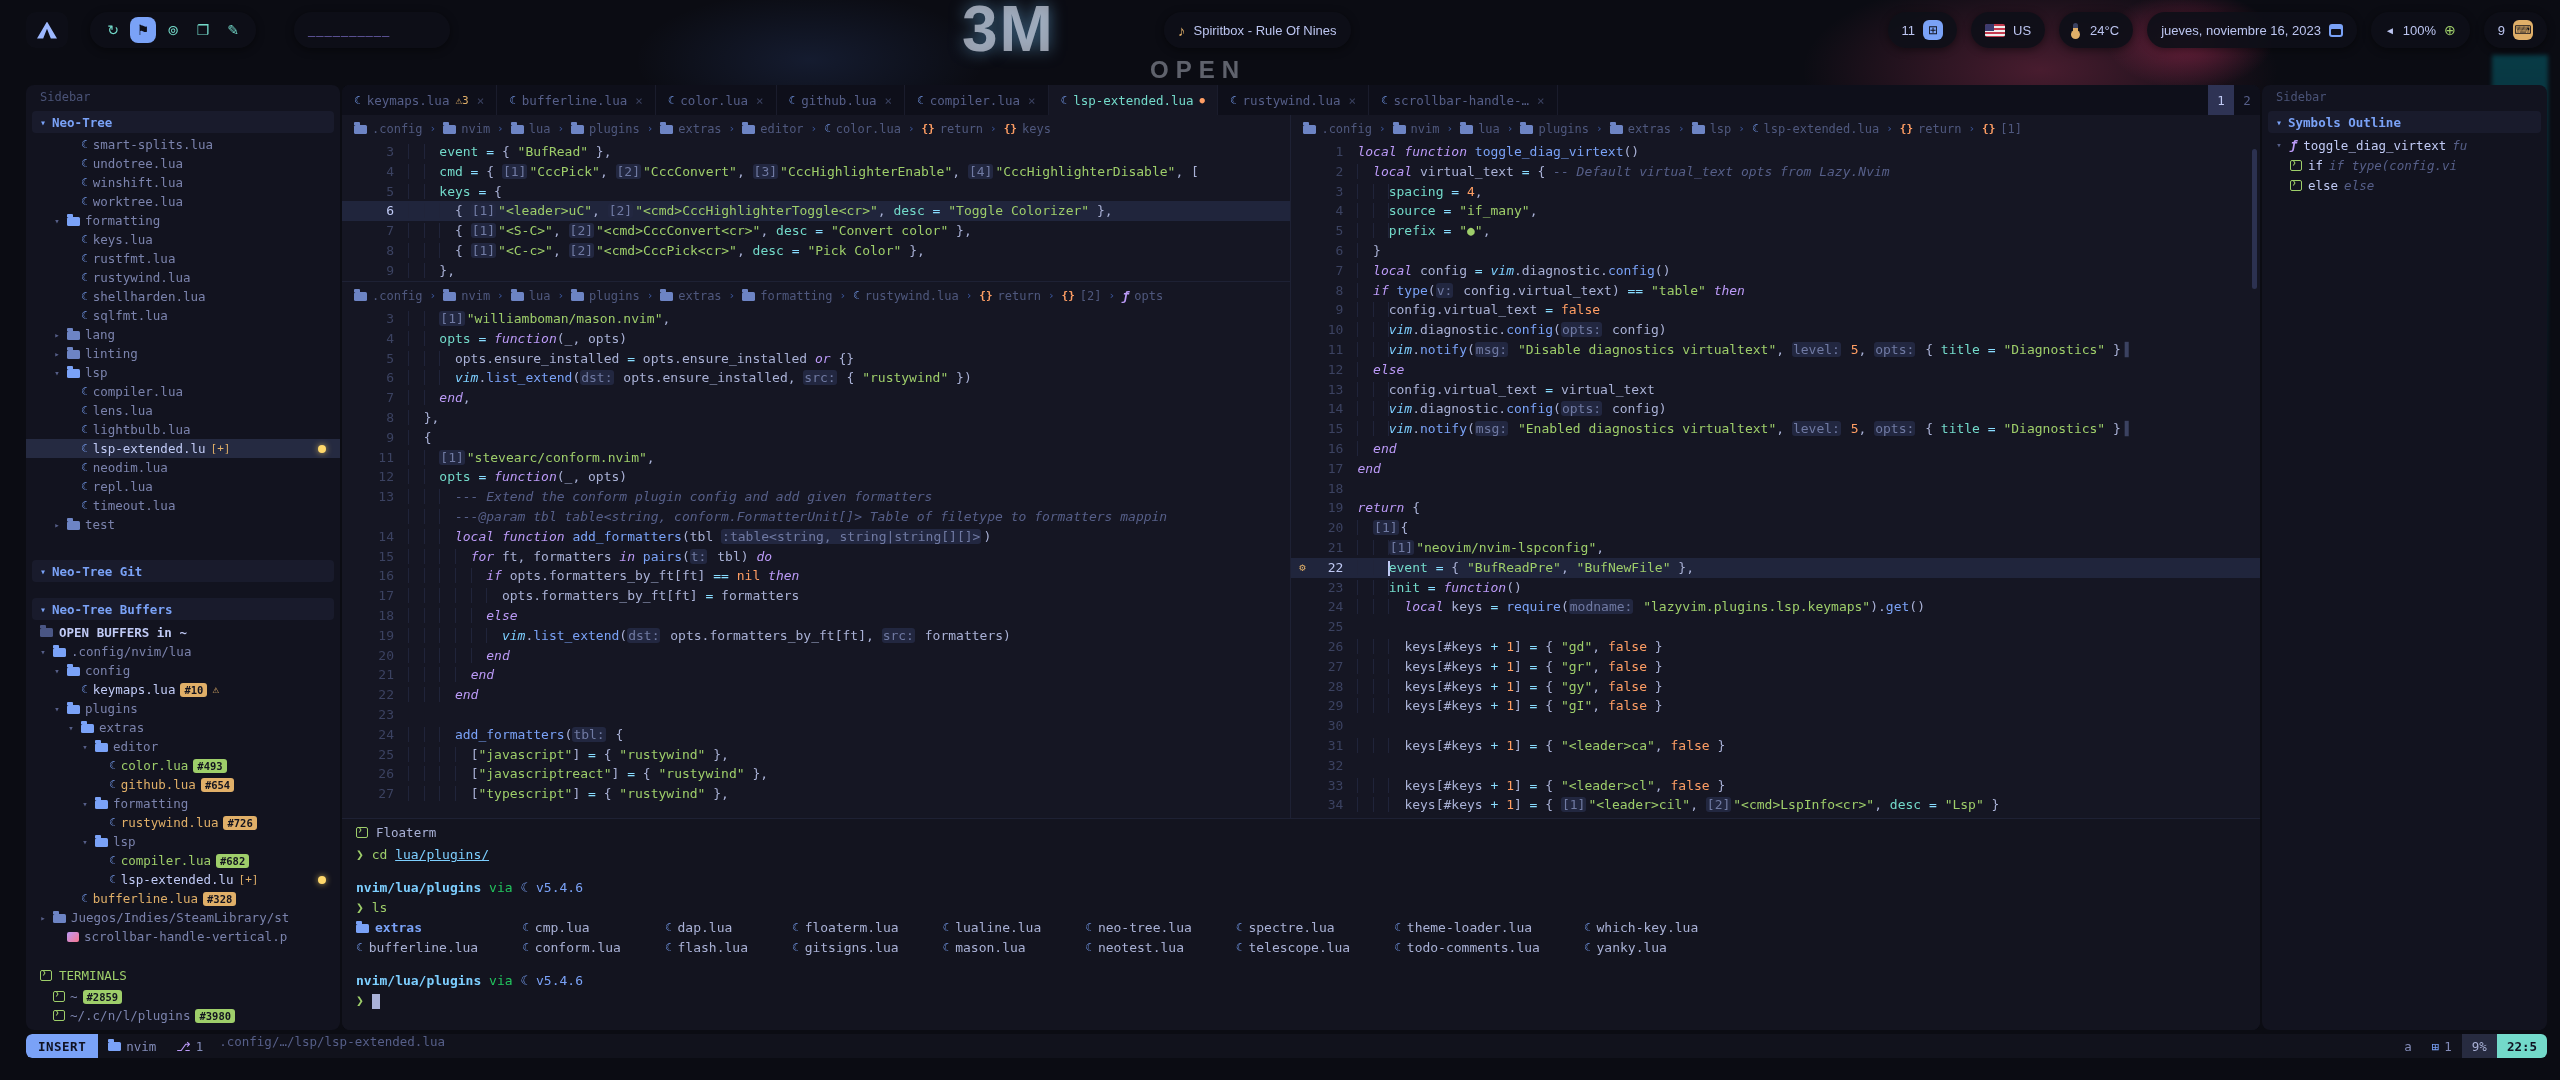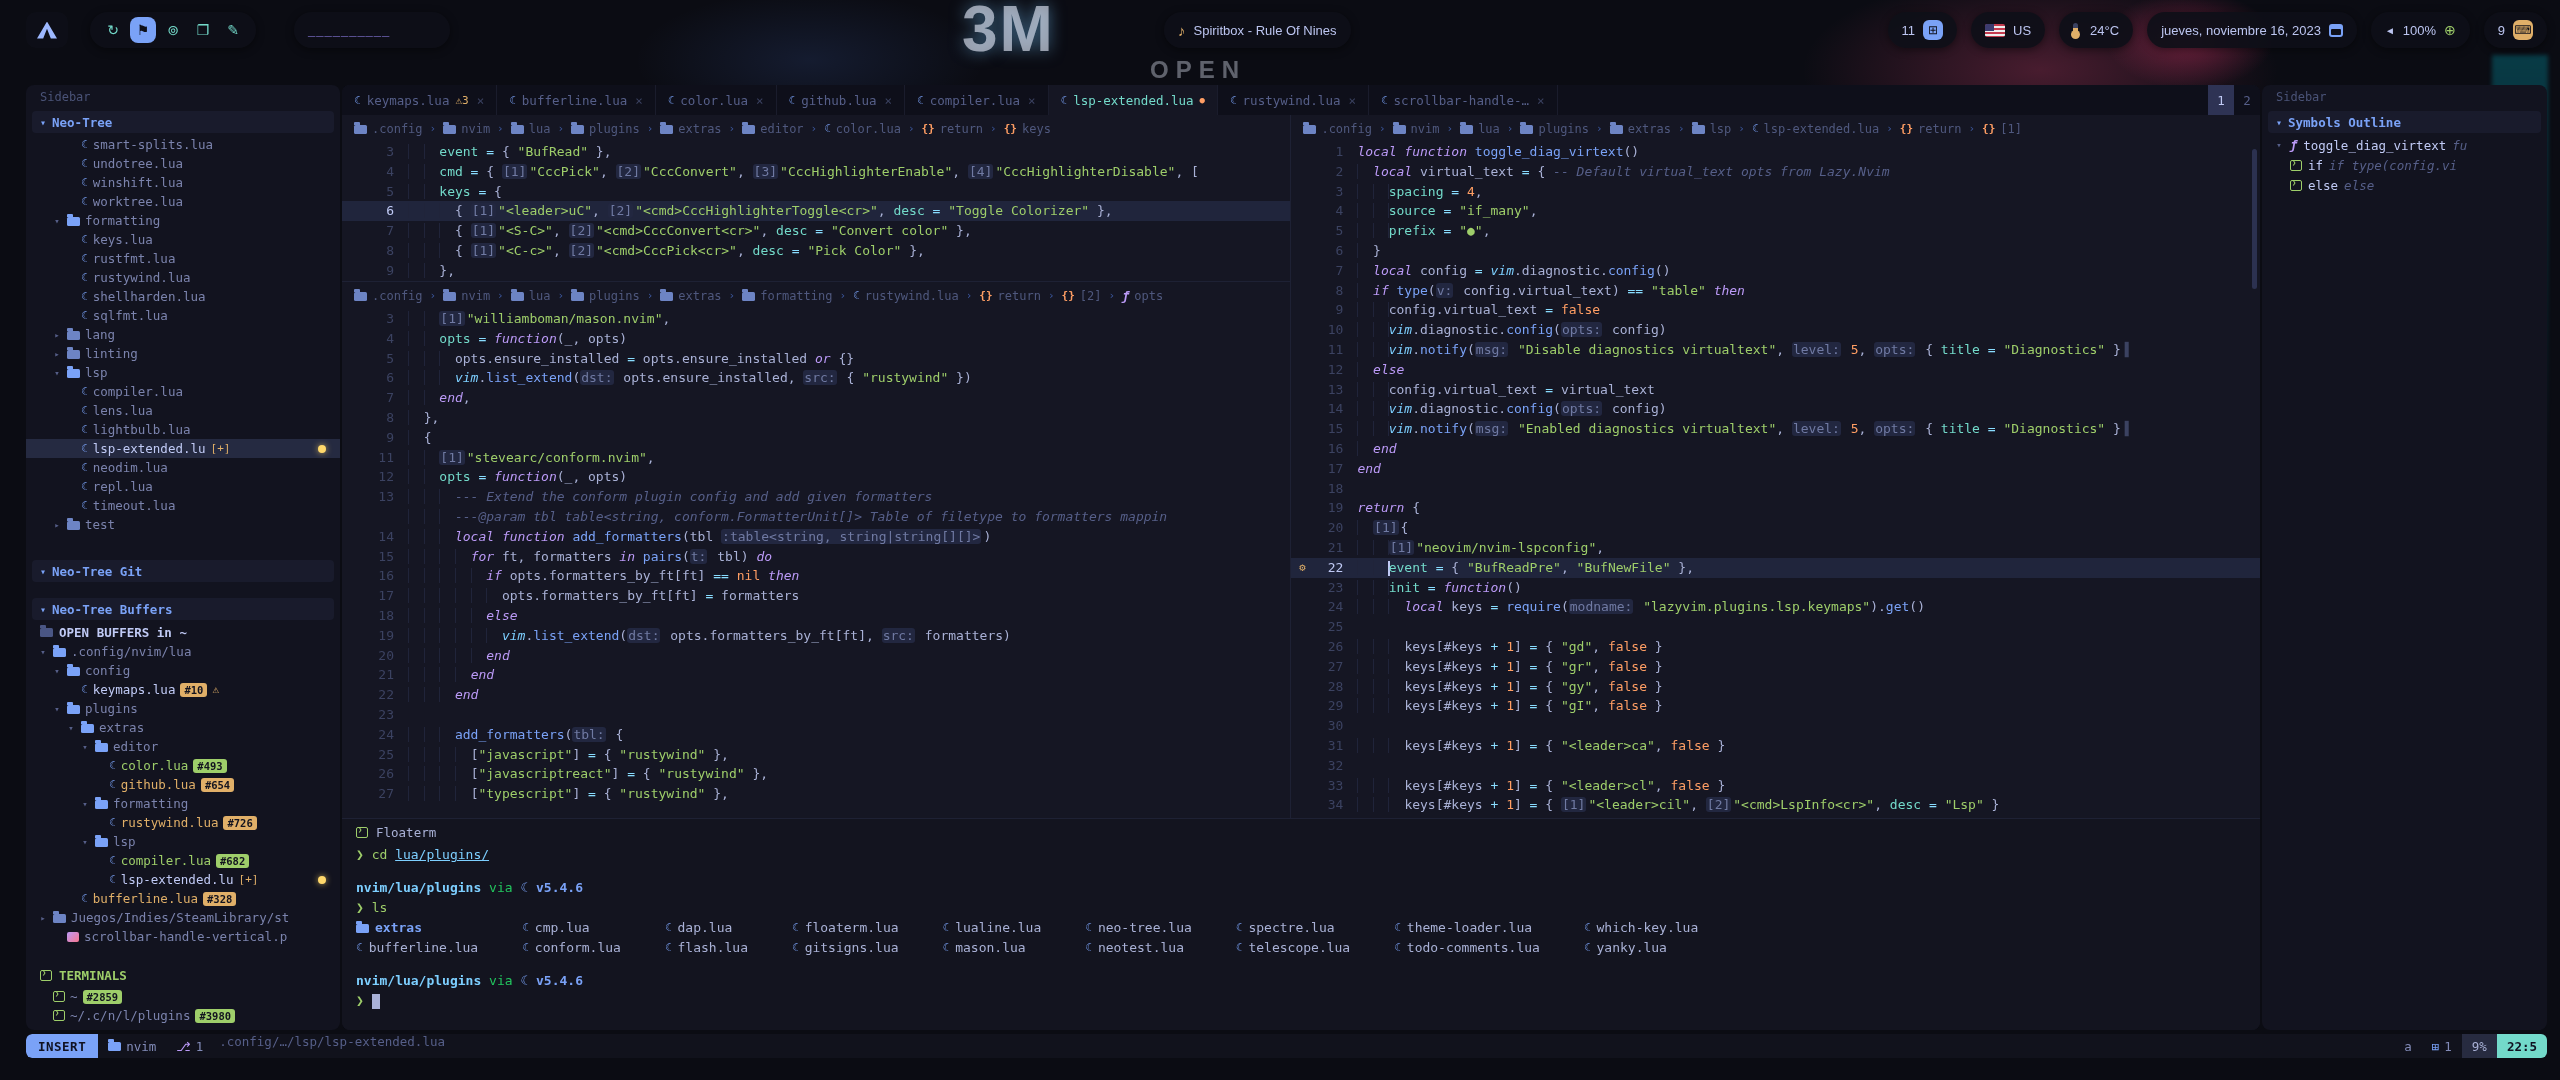--- a/index.html
+++ b/index.html
@@ -63,21 +63,21 @@
   .warn-ic{color:#e0af68;font-size:11px;flex:none}
   .bulb{width:8px;height:8px;border-radius:50%;background:#ffd86b;box-shadow:0 0 6px rgba(255,216,107,.7);margin-left:auto;margin-right:8px;flex:none}
   .sel-row{background:#252a41}
   .icon-folder{width:13px;height:9px;background:#6d84c4;border-radius:1.5px;position:relative;flex:none;margin-top:1px}
   .icon-folder::before{content:"";position:absolute;top:-3px;left:0;width:6px;height:3px;border-radius:1px 1px 0 0;background:inherit}
   .icon-folder.open{background:#7aa2f7}
   .icon-folder.dim{background:#4a5684}
   .icon-image{width:12px;height:10px;border-radius:2px;background:linear-gradient(135deg,#bb9af7,#f7768e);flex:none}
   .icon-term{width:12px;height:11px;border:1.5px solid #9ece6a;border-radius:2px;position:relative;flex:none}
   .icon-term::before{content:"❯";position:absolute;left:1px;top:-2px;font-size:7px;color:#9ece6a}
-  .terminals-header{display:flex;align-items:center;gap:7px;margin:22px 14px 4px;color:#9ece6a;font-size:12.5px;font-weight:bold;cursor:pointer}
+  .terminals-header{display:flex;align-items:center;gap:7px;margin:22px 14px 4px;color:#9ece6a;font-size:12.5px;font-weight:normal;cursor:pointer}
   
   .tabbar{height:30px;background:#0e0f1a;display:flex;align-items:stretch;overflow:hidden;font-size:12.5px;flex:none}
   .tab{display:flex;align-items:center;gap:6px;padding:0 12px;color:#565f89;border-right:1px solid #1a1c2c;cursor:pointer;white-space:nowrap}
   .tab.active{background:#151623;color:#73daca}
   .tab .close{color:#3b4261;margin-left:2px}
   .tab .dot{color:#ff9e64;font-size:9px}
   .twarn{color:#e0af68;font-size:11px}
   .tabnums{margin-left:auto;display:flex;align-items:stretch}
   .tabnum{width:26px;display:flex;align-items:center;justify-content:center;color:#565f89;cursor:pointer}
   .tabnum.active{background:#2e3354;color:#c0caf5}
@@ -118,21 +118,21 @@
   .term-winbar{height:26px;display:flex;align-items:center;gap:8px;padding:0 14px;color:#a9b1d6;font-size:12.5px}
   .term-body{padding:0 14px;font-size:13px;color:#a9b1d6}
   .trow{height:20px;line-height:20px;white-space:pre}
   .trow.sm{height:13px}
   .tp{color:#9ece6a;font-weight:bold}
   .tcmd{color:#9ece6a}
   .targ{color:#7dcfff;text-decoration:underline}
   .tpath{color:#7dcfff;font-weight:bold}
   .tvia{color:#22c55e}
   .tmoon{color:#7aa2f7}
-  .tver{color:#7aa2f7;font-weight:bold}
+  .tver{color:#7aa2f7;font-weight:normal}
   .ls-grid{display:grid;grid-template-columns:repeat(9,max-content);column-gap:44px;line-height:20px}
   .ls-item{display:flex;gap:6px;align-items:center;color:#a9b1d6}
   .ls-item.folder .name{color:#7aa2f7;font-weight:bold}
   .cursor-block{display:inline-block;width:8px;height:15px;background:#aab2d8;vertical-align:middle;margin-left:8px}
   
   .sym-row{height:20px;display:flex;align-items:center;gap:6px;padding:0 12px;font-size:12.5px;color:#c0caf5;cursor:pointer}
   .sym-detail{color:#565f89;font-style:italic;overflow:hidden;white-space:nowrap}
   
   .statusline{position:absolute;left:26px;right:13px;bottom:22px;height:24px;background:#11121c;border-radius:6px;display:flex;font-size:12.5px;color:#828bb8;overflow:hidden}
   .mode{background:#7aa2f7;color:#101120;font-weight:bold;padding:0 12px;height:100%;display:flex;align-items:center;border-radius:6px 0 0 6px;letter-spacing:.5px}

